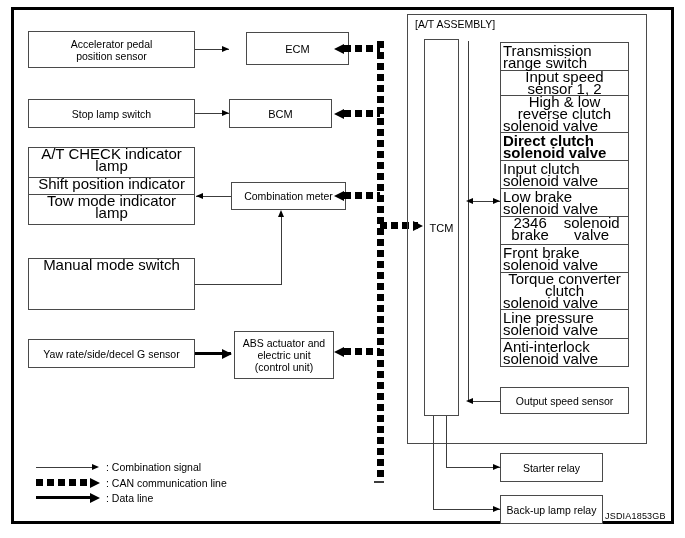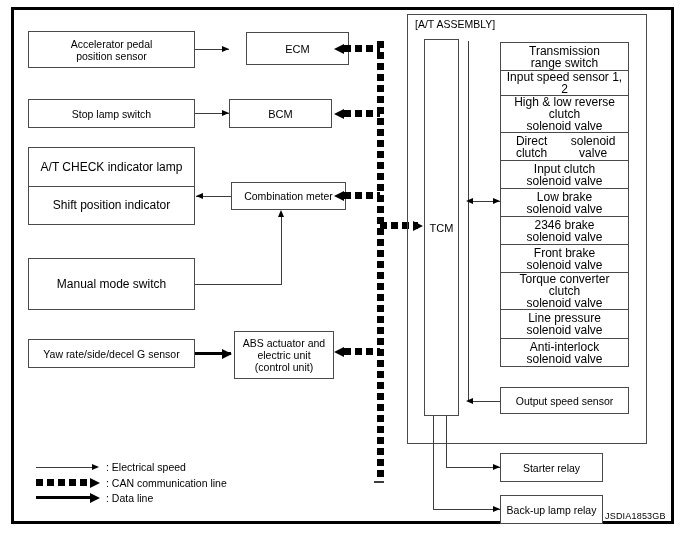--- a/index.html
+++ b/index.html
@@ -48,24 +48,24 @@
     position: absolute;
     box-sizing: border-box;
     display: flex;
     flex-direction: column;
     border: 1px solid #4a4a4a;
     background: #fff;
   }
   .stack > .row {
     box-sizing: border-box;
     display: flex;
-    align-items: center;
+    align-items: flex-start;
     justify-content: center;
     text-align: center;
-    font-size: 12px;
+    font-size: 15px;
     line-height: 12px;
     color: #000;
     border-bottom: 1px solid #4a4a4a;
     padding: 0 2px;
     flex: 1 1 auto;
   }
   .stack > .row:last-child {
     border-bottom: none;
   }
   
@@ -203,20 +203,21 @@
   <div class="line-h" style="left:195px; top:113px; width:34px;"></div>
   <div class="arr arr-r" style="left:222px; top:109.5px;"></div>
 
   <div class="box" style="left:229px; top:99px; width:103px; height:29px; font-size:11px;">
     <span>BCM</span>
   </div>
 
   <div class="stack" style="left:28px; top:147px; width:167px; height:78px;">
     <div class="row">A/T CHECK indicator lamp</div>
     <div class="row">Shift position indicator</div>
+    <div class="row">Tow mode indicator lamp</div>
   </div>
 
   <div class="line-h" style="left:196px; top:196px; width:36px;"></div>
   <div class="arr arr-l" style="left:196px; top:192.5px;"></div>
 
   <div class="box" style="left:231px; top:182px; width:115px; height:28px;">
     <span>Combination meter</span>
   </div>
 
   <div class="stack" style="left:28px; top:258px; width:167px; height:52px;">
@@ -277,33 +278,33 @@
         <span>Transmission</span>
         <span>range switch</span>
       </div>
       <div class="row" style="flex-direction: column; flex: 0 0 4.34783%;">
         <span>Input speed sensor 1, 2</span>
       </div>
       <div class="row" style="flex-direction: column; flex: 0 0 8.69565%;">
         <span>High &amp; low reverse clutch</span>
         <span>solenoid valve</span>
       </div>
-      <div class="row" style="flex-direction: row; flex: 0 0 8.69565%;">
+      <div class="row" style="flex-direction: column; flex: 0 0 8.69565%; font-weight: bold;">
         <span>Direct clutch</span>
         <span>solenoid valve</span>
       </div>
       <div class="row" style="flex-direction: column; flex: 0 0 8.69565%;">
         <span>Input clutch</span>
         <span>solenoid valve</span>
       </div>
       <div class="row" style="flex-direction: column; flex: 0 0 8.69565%;">
         <span>Low brake</span>
         <span>solenoid valve</span>
       </div>
-      <div class="row" style="flex-direction: column; flex: 0 0 8.69565%;">
+      <div class="row" style="flex: 0 0 8.69565%;">
         <span>2346 brake</span>
         <span>solenoid valve</span>
       </div>
       <div class="row" style="flex-direction: column; flex: 0 0 8.69565%;">
         <span>Front brake</span>
         <span>solenoid valve</span>
       </div>
       <div class="row" style="flex-direction: column; flex: 0 0 8.69565%;">
         <span>Torque converter clutch</span>
         <span>solenoid valve</span>
@@ -335,21 +336,21 @@
   <div class="line-v" style="left:446px; top:416px; height:52px;"></div>
   <div class="line-h" style="left:446px; top:467px; width:55px;"></div>
   <div class="arr arr-r" style="left:493px; top:463.5px;"></div>
 
   <div class="line-v" style="left:433px; top:416px; height:94px;"></div>
   <div class="line-h" style="left:433px; top:509px; width:68px;"></div>
   <div class="arr arr-r" style="left:493px; top:505.5px;"></div>
 
   <div class="line-h legend-sample" style="left:36px; top:467px; width:60px;"></div>
   <div class="arr arr-r legend-sample" style="left:92px; top:463.5px;"></div>
-  <div class="legend" style="left:106px; top:461px;">: Electrical speed</div>
+  <div class="legend" style="left:106px; top:461px;">: Combination signal</div>
 
   <div class="can-h legend-sample" style="left:36px; top:479px; width:56px;"></div>
   <div class="arr arr-r-big legend-sample" style="left:90px; top:477.5px;"></div>
   <div class="legend" style="left:106px; top:477px;">: CAN communication line</div>
 
   <div class="thick-h legend-sample" style="left:36px; top:496px; width:58px;"></div>
   <div class="arr arr-r-big legend-sample" style="left:90px; top:492.5px;"></div>
   <div class="legend" style="left:106px; top:492px;">: Data line</div>
 
   <div class="diagram-id" style="left:605px; top:511px;">JSDIA1853GB</div>

